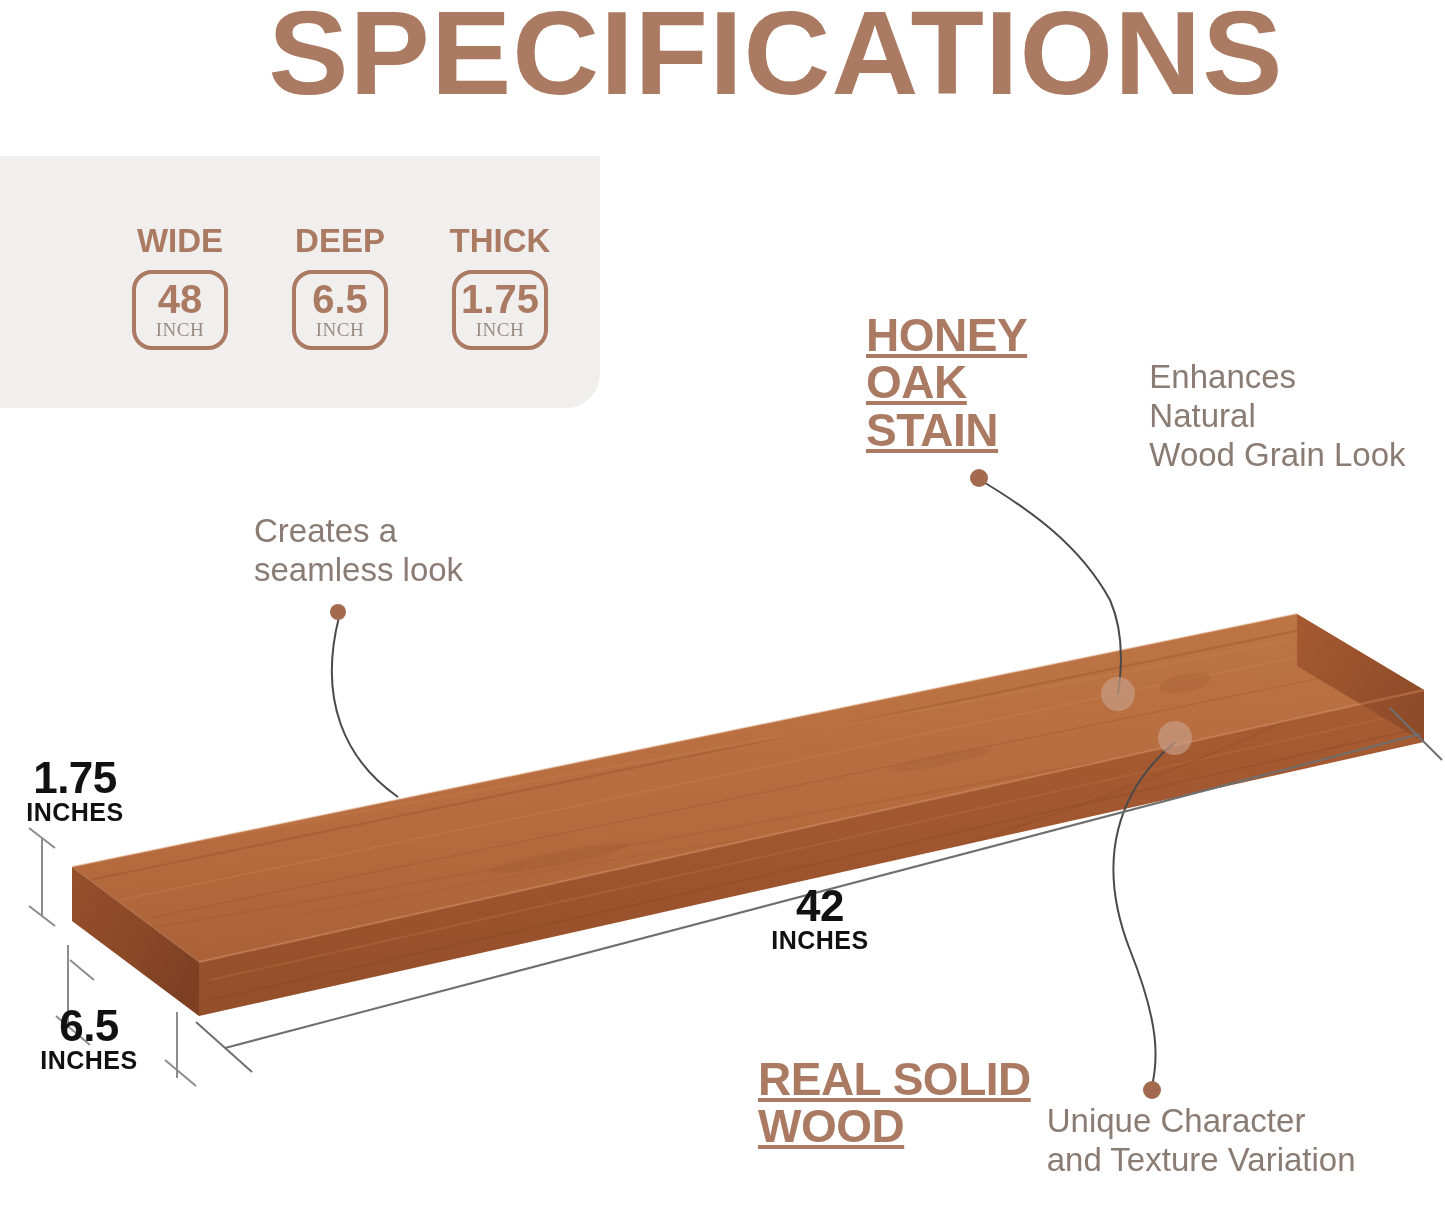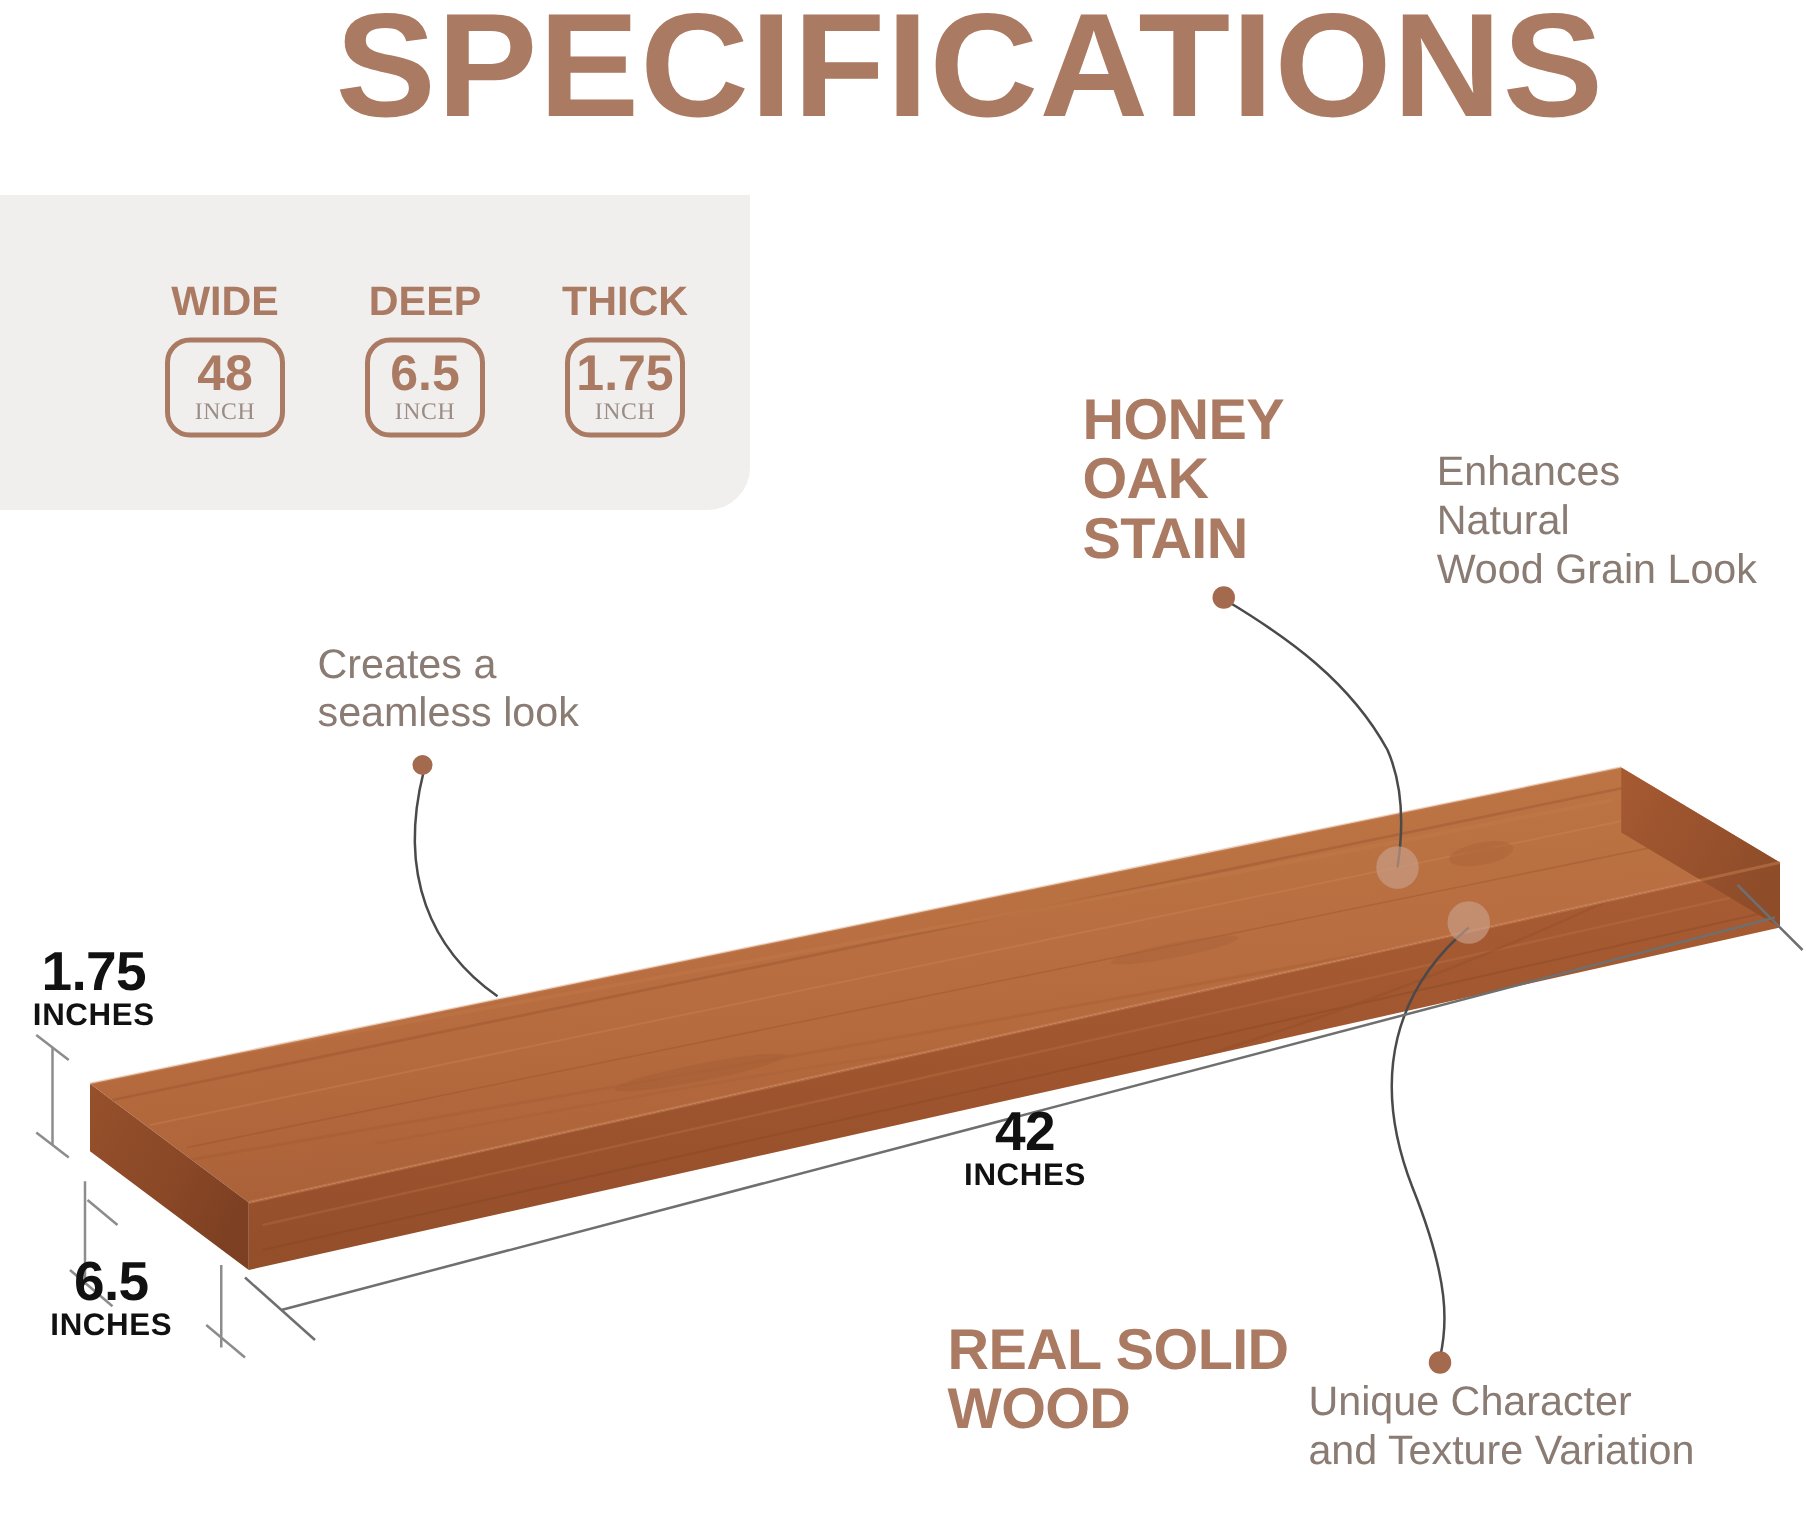--- a/index.html
+++ b/index.html
@@ -99,20 +99,21 @@
     display: flex;
     align-items: flex-start;
   }
   .feature-title {
     font-size: 46px;
     font-weight: bold;
     color: #ab7a62;
     line-height: 1.03;
     letter-spacing: -0.5px;
     white-space: pre-line;
+    text-decoration: underline;
   }
   .feature-desc {
     font-size: 33px;
     font-weight: 300;
     color: #8a7b73;
     line-height: 1.18;
     white-space: pre-line;
     padding-top: 46px;
     padding-left: 16px;
   }

